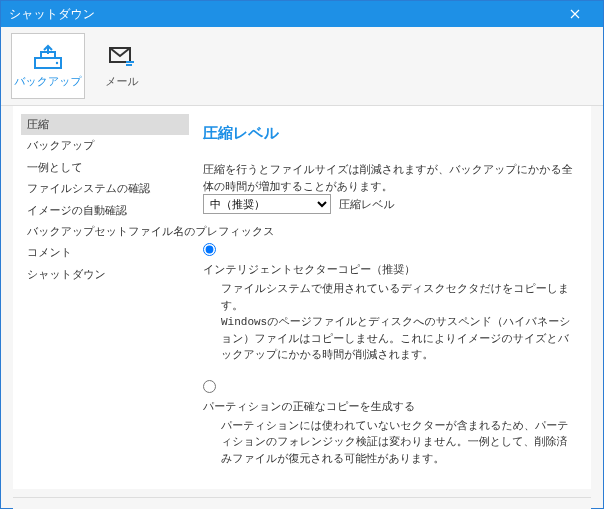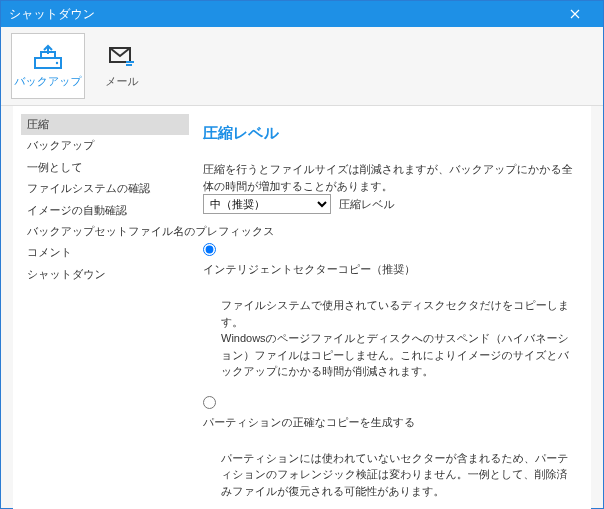--- a/index.html
+++ b/index.html
@@ -19,21 +19,21 @@
   .pane { flex:1; padding: 18px 16px 8px 14px; }
   .pane-title { color:#1e90e6; font-size:15px; font-weight:bold; margin-bottom: 18px; }
   .lede { color:#333; line-height:1.5; font-size:11px; }
   .row-combo { display:flex; align-items:center; gap:8px; margin-bottom:27px; }
   select.combo { width: 128px; height: 20px; border:1px solid #a0a0a0; font-size:11px; padding:0 2px; background:#fff;}
   .combo-label { color:#333; }
   .radio-grp { margin-bottom: 14px; }
   .radio-row { display:flex; align-items:flex-start; gap:6px;flex-direction:column; }
   .radio-row input[type=radio]{ margin-top:2px; }
   .radio-label { color:#333; font-size:11px; }
-  .radio-desc { margin: 20px 0 0 18px; color:#333; font-size:11px; line-height:1.5; }
+  .radio-desc { margin: 4px 0 0 18px; color:#333; font-size:11px; line-height:1.5;font-family:Liberation Mono, monospace; }
   .footer { height: 46px; display:flex; justify-content:flex-end; align-items:center; gap:8px; padding: 0 18px; border-top:1px solid #ddd; background:#f6f6f6; margin:8px 12px 12px 12px; }
   .btn { min-width: 76px; height:22px; background:#efefef; border:1px solid #adadad; color:#333; font-size:11px; cursor:pointer; }
   .btn.default { border:3px solid #14532d; }
   .outerpad { flex:1; display:flex; flex-direction:column; }
 </style>
 </head>
 <body>
 
 <div class="dialog">
 

